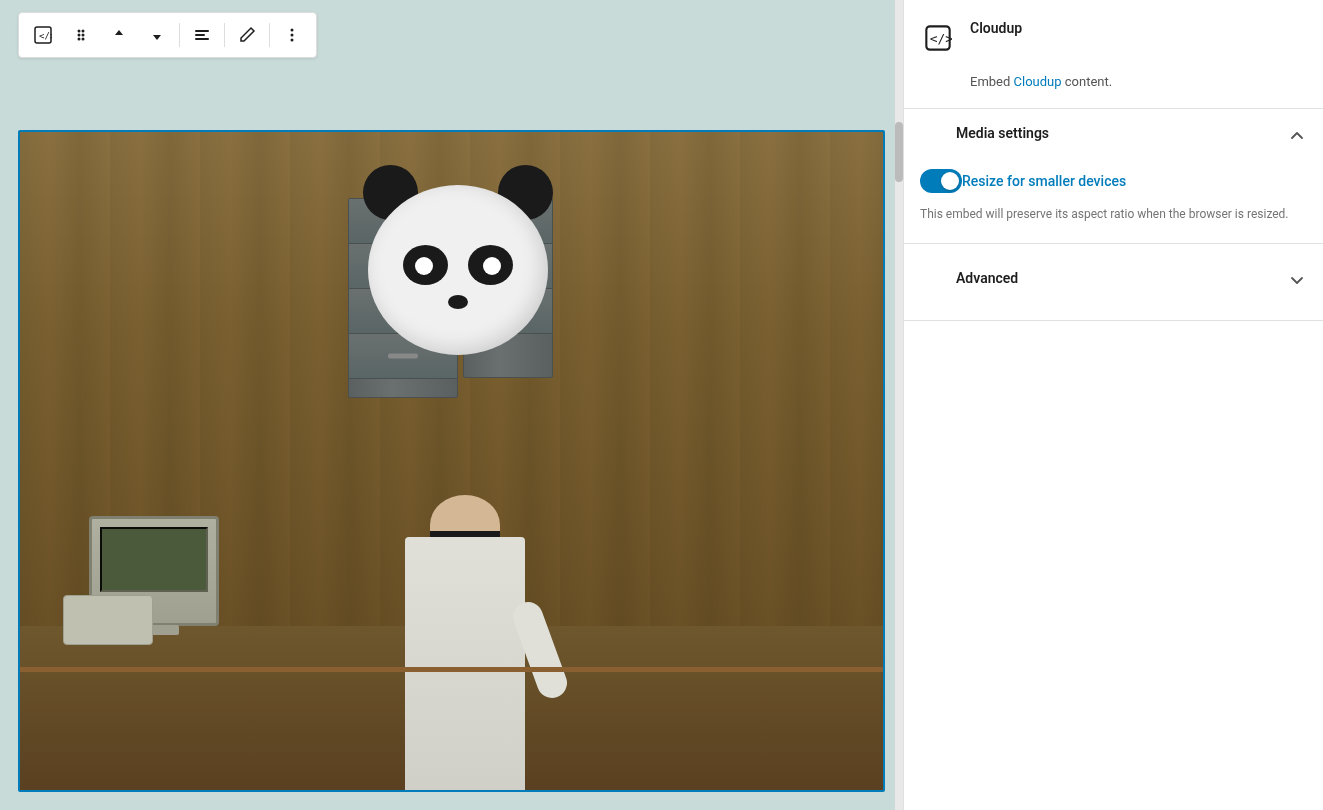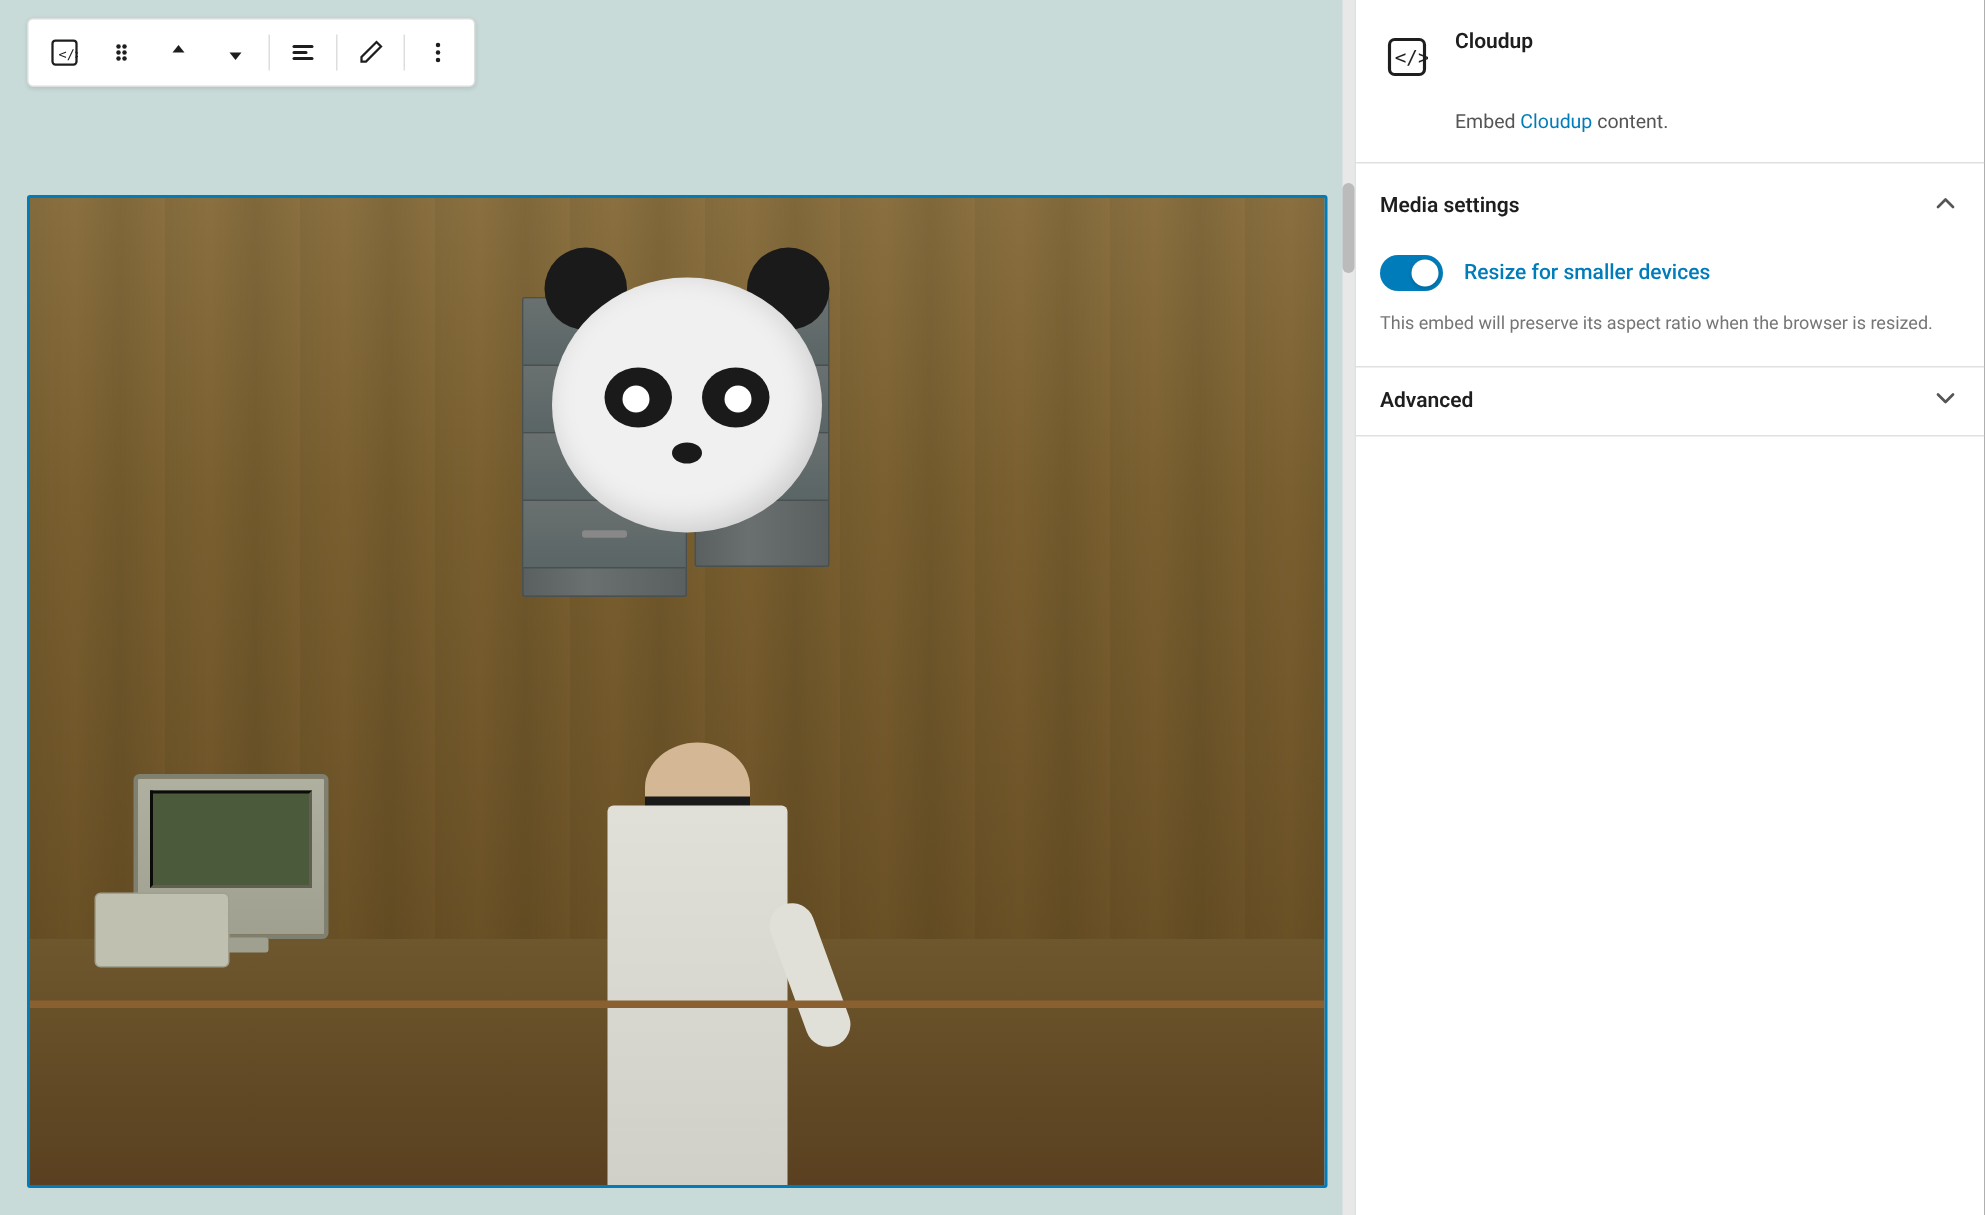--- a/index.html
+++ b/index.html
@@ -440,24 +440,25 @@
       color: #007cba;
     }
 
     
     .sidebar-section {
       border-bottom: 1px solid #e0e0e0;
     }
 
     .section-header {
       display: flex;
-      align-items: center;
+      align-items: flex-start;
       justify-content: space-between;
       padding: 16px 16px;
       cursor: pointer;
+      margin-left: 36px;
     }
 
     .section-title {
       font-size: 14px;
       font-weight: 600;
       color: #1e1e1e;
     }
 
     .chevron-icon {
       color: #555;
@@ -465,21 +466,20 @@
     }
 
     
     .section-content {
       padding: 4px 16px 20px;
     }
 
     .toggle-row {
       display: flex;
       align-items: center;
-      gap: 14px;
       margin-bottom: 12px;
     }
 
     
     .toggle-switch {
       position: relative;
       width: 42px;
       height: 24px;
       flex-shrink: 0;
     }
@@ -519,21 +519,21 @@
     }
 
     .section-hint {
       font-size: 12px;
       color: #757575;
       line-height: 1.5;
     }
 
     
     .advanced-section .section-header {
-      padding: 10px 16px;
+      padding: 26px 16px;
     }
   </style>
 </head>
 <body>
 
 <div class="editor-area">
 
   <div class="block-toolbar">
     <button class="toolbar-btn">
       <svg width="18" height="18" viewBox="0 0 18 18" fill="none" xmlns="http://www.w3.org/2000/svg">

